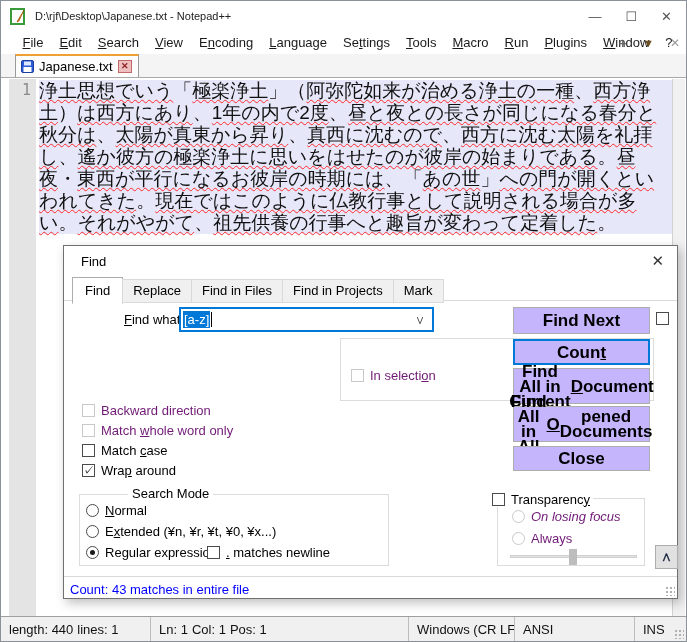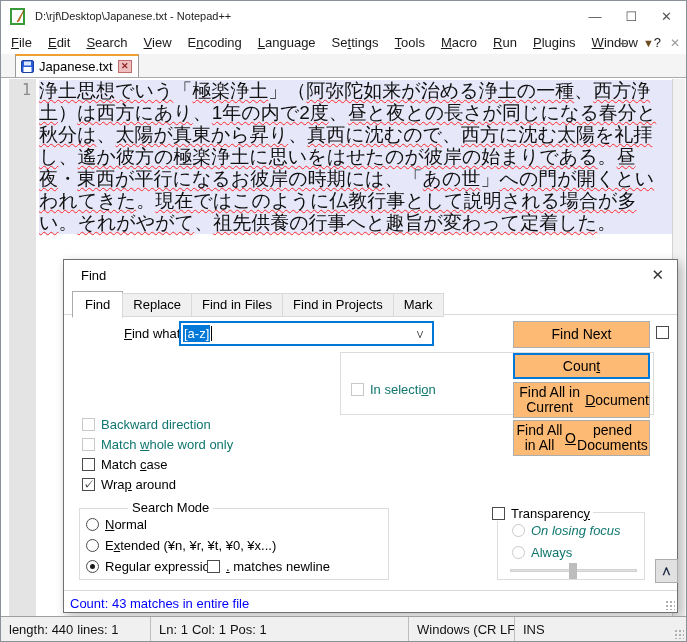--- a/index.html
+++ b/index.html
@@ -9,21 +9,21 @@
   .window { position:relative; width:687px; height:642px; background:#fff; border:1px solid #8a9199; overflow:hidden; }
 
   
   .titlebar { height:30px; display:flex; align-items:center; padding:0 6px 0 9px; background:#fff; }
   .app-icon { width:17px; height:17px; margin-right:8px; flex:0 0 auto; }
   .title-text { font-size:11px; color:#222; flex:1 1 auto; white-space:nowrap; overflow:hidden; }
   .win-controls { display:flex; gap:24px; padding-right:8px; color:#555; font-size:13px; }
   .win-controls span { cursor:default; }
 
   
-  .menubar { position:relative; height:23px; display:flex; align-items:center; background:#fff; padding-left:2px; }
+  .menubar { position:relative; height:23px; display:flex; align-items:center; background:#fff; padding-left:8px;justify-content:center; }
   .menu-item { padding:3px 8px; font-size:13px; color:#1a1a1a; white-space:nowrap; }
   .menu-right { position:absolute; right:6px; top:0; height:23px; display:flex; align-items:center; gap:16px; }
   .mi-plus { color:#666; font-size:15px; }
   .mi-tablist { color:#6b4d1f; font-size:11px; }
   .mi-close { color:#9a9a9a; font-size:12px; }
   .accel { text-decoration:underline; }
 
   
   .tabbar { height:24px; background:#f4f4f4; border-bottom:1px solid #a9a9a9; display:flex; align-items:flex-end; padding-left:14px; }
   .filetab { display:flex; align-items:center; gap:5px; background:#fdfdfd; border:1px solid #9a9a9a; border-bottom:none; border-top:3px solid #f0a030; padding:2px 6px 3px 5px; height:24px; font-size:13px; }
@@ -42,43 +42,43 @@
 
   
   .statusbar { position:absolute; left:0; right:0; bottom:0; height:25px; background:#f0f0f0; border-top:1px solid #9f9f9f; display:flex; font-size:13px; color:#111; }
   .seg { display:flex; align-items:center; border-right:1px solid #bdbdbd; padding-left:8px; gap:4px; white-space:nowrap; overflow:hidden; }
   .seg:last-child { border-right:none; }
   .seg0 { width:150px; } .seg1 { width:258px; } .seg2 { width:106px; } .seg3 { width:120px; } .seg4 { width:38px; }
   .grip { position:absolute; right:2px; bottom:2px; width:10px; height:10px;
           background-image:radial-gradient(#b0b0b0 1px, transparent 1.2px); background-size:4px 4px; }
 
   
-  .dialog { position:absolute; left:62px; top:258px; width:615px; height:354px; background:#fff; border:1px solid #707070; box-shadow:3px 4px 10px rgba(0,0,0,.25); font-size:13px; }
+  .dialog { position:absolute; left:62px; top:244px; width:615px; height:354px; background:#fff; border:1px solid #707070; box-shadow:3px 4px 10px rgba(0,0,0,.25); font-size:13px; }
   .dlg-title { position:absolute; left:17px; top:8px; font-size:13px; color:#000; }
   .dlg-close { position:absolute; right:13px; top:6px; font-size:15px; color:#333; }
   .dtabs { position:absolute; left:8px; top:31px; display:flex; align-items:flex-end; z-index:2; }
   .dtab { border:1px solid #d9d9d9; background:#f0f0f0; padding:3px 10px 4px; margin-right:-1px; font-size:13px; }
   .dtab.active { background:#fff; border-color:#acacac; border-bottom:1px solid #fff; padding:5px 12px 5px; margin-bottom:-1px; }
   .tabline { position:absolute; left:0; right:0; top:54px; border-top:1px solid #d9d9d9; }
 
   .dlg-label { position:absolute; white-space:nowrap; }
   .combo { position:absolute; left:115px; top:61px; width:255px; height:25px; background:#fff; border:2px solid #0078d7; display:flex; align-items:center; padding-left:2px; }
   .combo .sel { background:#0078d7; color:#fff; padding:1px 1px; font-size:13px; }
   .combo .caret-bar { width:1px; height:15px; background:#000; margin-left:1px; }
   .combo .chev { position:absolute; right:7px; top:3px; color:#444; font-size:12px; }
 
-  .btn { position:absolute; left:449px; width:137px; background:#fdba74; border:1px solid #adadad; display:flex; align-items:center; justify-content:center; text-align:center; font-size:14px; line-height:15px; }
+  .btn { position:absolute; left:449px; width:137px; background:#c4b5fd; border:1px solid #adadad; display:flex; align-items:center; justify-content:center; text-align:center; font-size:17px; line-height:15px;font-weight:bold; }
   .btn.focused { border:2px solid #0078d7; }
 
   .groupbox { position:absolute; border:1px solid #dcdcdc; }
   .groupbox .legend { position:absolute; top:-9px; left:8px; background:#fff; padding:0 4px; font-size:13px;margin-left:40px; }
 
   .cb, .radio { position:absolute; display:flex; align-items:center; gap:6px; height:16px; white-space:nowrap; }
   .cb .box { width:13px; height:13px; background:#fff; border:1px solid #4a4a4a; display:flex; align-items:center; justify-content:center; font-size:11px; line-height:1; color:#111; flex:0 0 auto; }
-  .cb.disabled, .radio.disabled { color:#0f766e; }
+  .cb.disabled, .radio.disabled { color:#701a75; }
   .cb.disabled .box { border-color:#c9c9c9; }
   .radio .circ { width:13px; height:13px; border-radius:50%; border:1px solid #4a4a4a; position:relative; flex:0 0 auto; background:#fff; }
   .radio.selected .circ::after { content:""; position:absolute; inset:3px; border-radius:50%; background:#1a1a1a; }
   .radio.disabled .circ { border-color:#c9c9c9; }
 
   .slider-track { position:absolute; left:446px; top:309px; width:127px; height:3px; background:#e3e3e3; border:1px solid #d0d0d0; }
   .slider-thumb { position:absolute; left:58px; top:-7px; width:8px; height:16px; background:#bdbdbd; }
 
   .collapse-btn { position:absolute; left:591px; top:299px; width:23px; height:24px; background:#e1e1e1; border:1px solid #adadad; display:flex; align-items:center; justify-content:center; color:#1f2a44; font-weight:bold; font-size:13px; }
 
@@ -194,20 +194,21 @@
     <div class="cb" style="left:18px; top:196px;">
         <span class="box"></span>
         <span>Match <span class="accel">c</span>ase</span>
       </div>
     <div class="cb" style="left:18px; top:216px;">
         <span class="box">✓</span>
         <span>Wra<span class="accel">p</span> around</span>
       </div>
 
     <div class="btn" style="top:160px; height:36px;">Find All in All <span class="accel">O</span>pened Documents</div>
+    <div class="btn" style="top:200px; height:25px;">Close</div>
 
     <div class="groupbox" style="left:15px; top:248px; width:310px; height:72px;">
       <span class="legend">Search Mode</span>
     </div>
     <div class="radio" style="left:22px; top:256px;">
         <span class="circ"></span>
         <span><span class="accel">N</span>ormal</span>
       </div>
     <div class="radio" style="left:22px; top:277px;">
         <span class="circ"></span>
@@ -252,19 +253,22 @@
         <span>lines: 1</span>
       </div>
       <div class="seg seg1">
         <span>Ln: 1</span>
         <span>Col: 1</span>
         <span>Pos: 1</span>
       </div>
       <div class="seg seg2">
         <span>Windows (CR LF)</span>
       </div>
+      <div class="seg seg3">
+        <span>ANSI</span>
+      </div>
       <div class="seg seg4">
         <span>INS</span>
       </div>
     </div>
   <div class="grip"></div>
 
 </div>
 
 </body></html>

